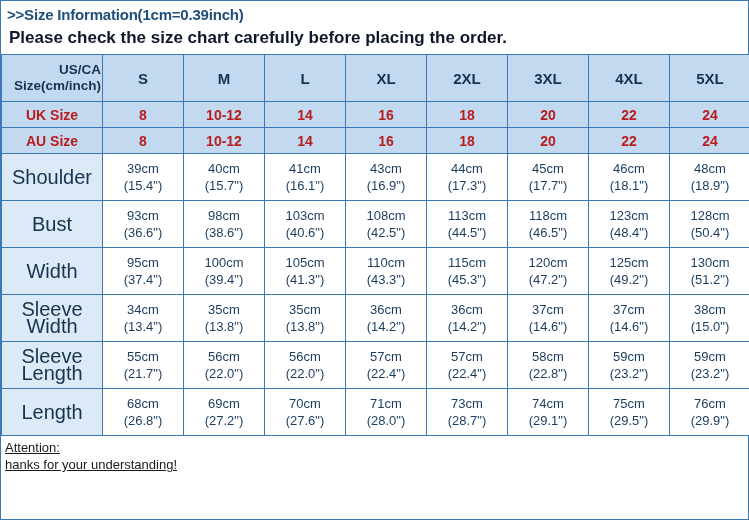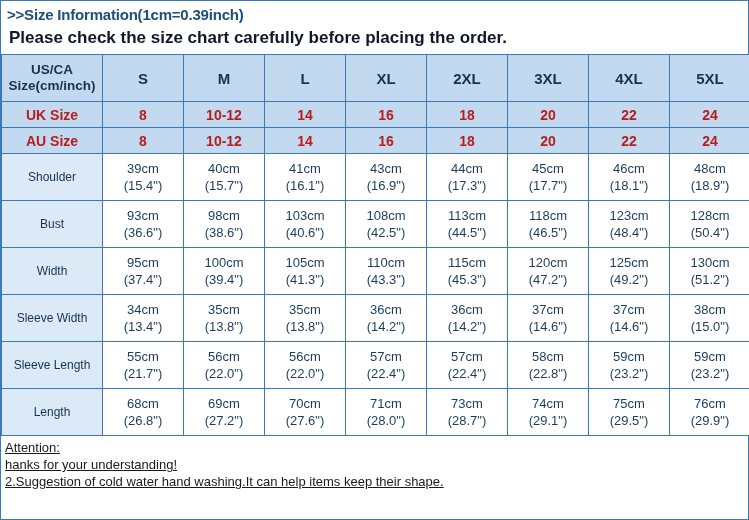--- a/index.html
+++ b/index.html
@@ -54,37 +54,38 @@
   tr.hrow td {
     background: #c3d9ef;
     font-weight: bold;
     font-size: 15px;
     height: 44px;
     color: #16334f;
   }
   tr.hrow td.lbl {
     font-size: 13.5px;
     line-height: 16px;
+    text-align: right;
   }
   tr.subrow td {
     background: #c3d9ef;
     font-weight: bold;
     font-size: 14px;
     height: 23px;
     color: #b91c1c;
   }
   tr.datarow td {
     background: #ffffff;
     height: 44px;
     font-size: 13px;
     line-height: 17px;
   }
   tr.datarow td.lbl {
     background: #dce9f6;
-    font-size: 12px;
+    font-size: 20px;
     color: #16334f;
   }
   .cm { display: block; }
   .inch { display: block; }
 
   .footer {
     padding: 3px 4px 0 4px;
     font-size: 13px;
     color: #1a1a1a;
     line-height: 17px;
@@ -368,16 +369,15 @@
             <span class="cm">76cm</span>
             <span class="inch">(29.9")</span>
           </td>
       </tr>
     </tbody>
   </table>
 
   <div class="footer">
     <div>Attention:</div>
     <div>hanks for your understanding!</div>
-    <div>2.Suggestion of cold water hand washing.It can help items keep their shape.</div>
   </div>
 
 </div>
 
 </body></html>

